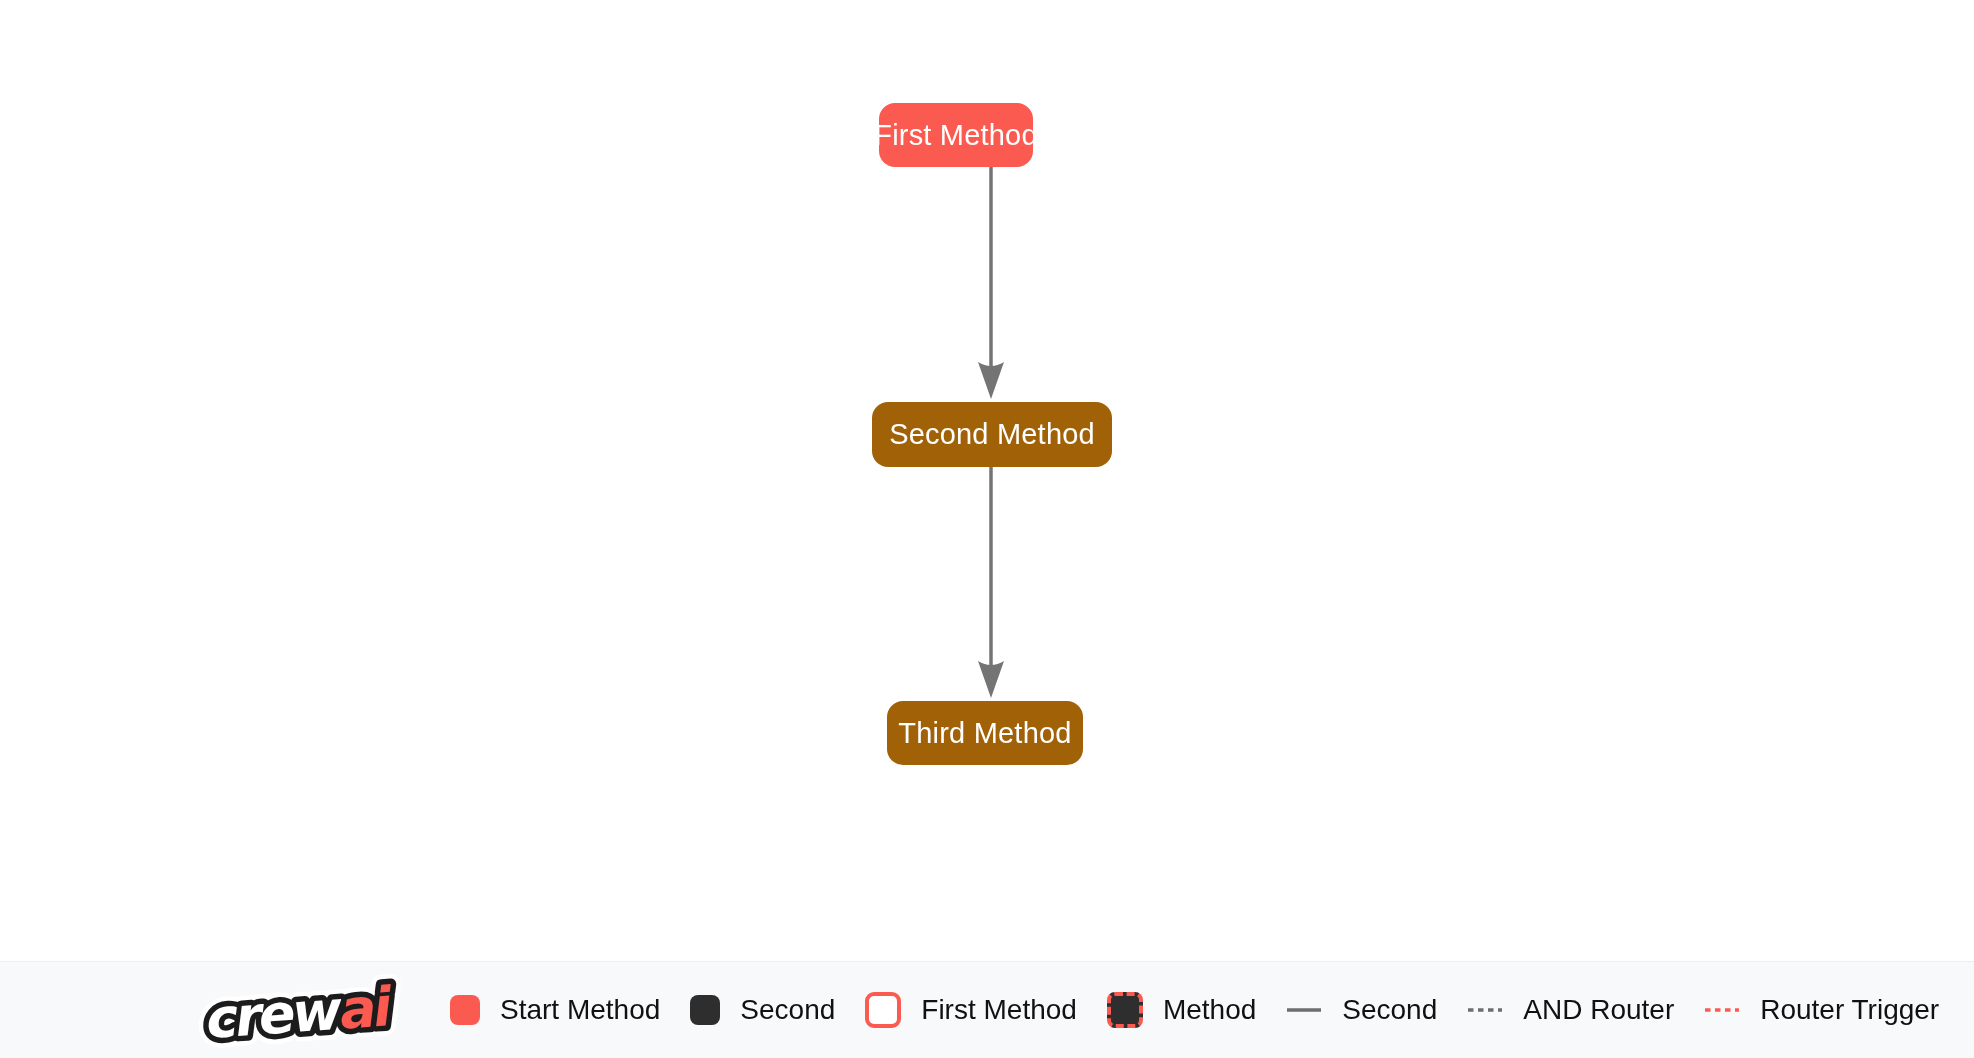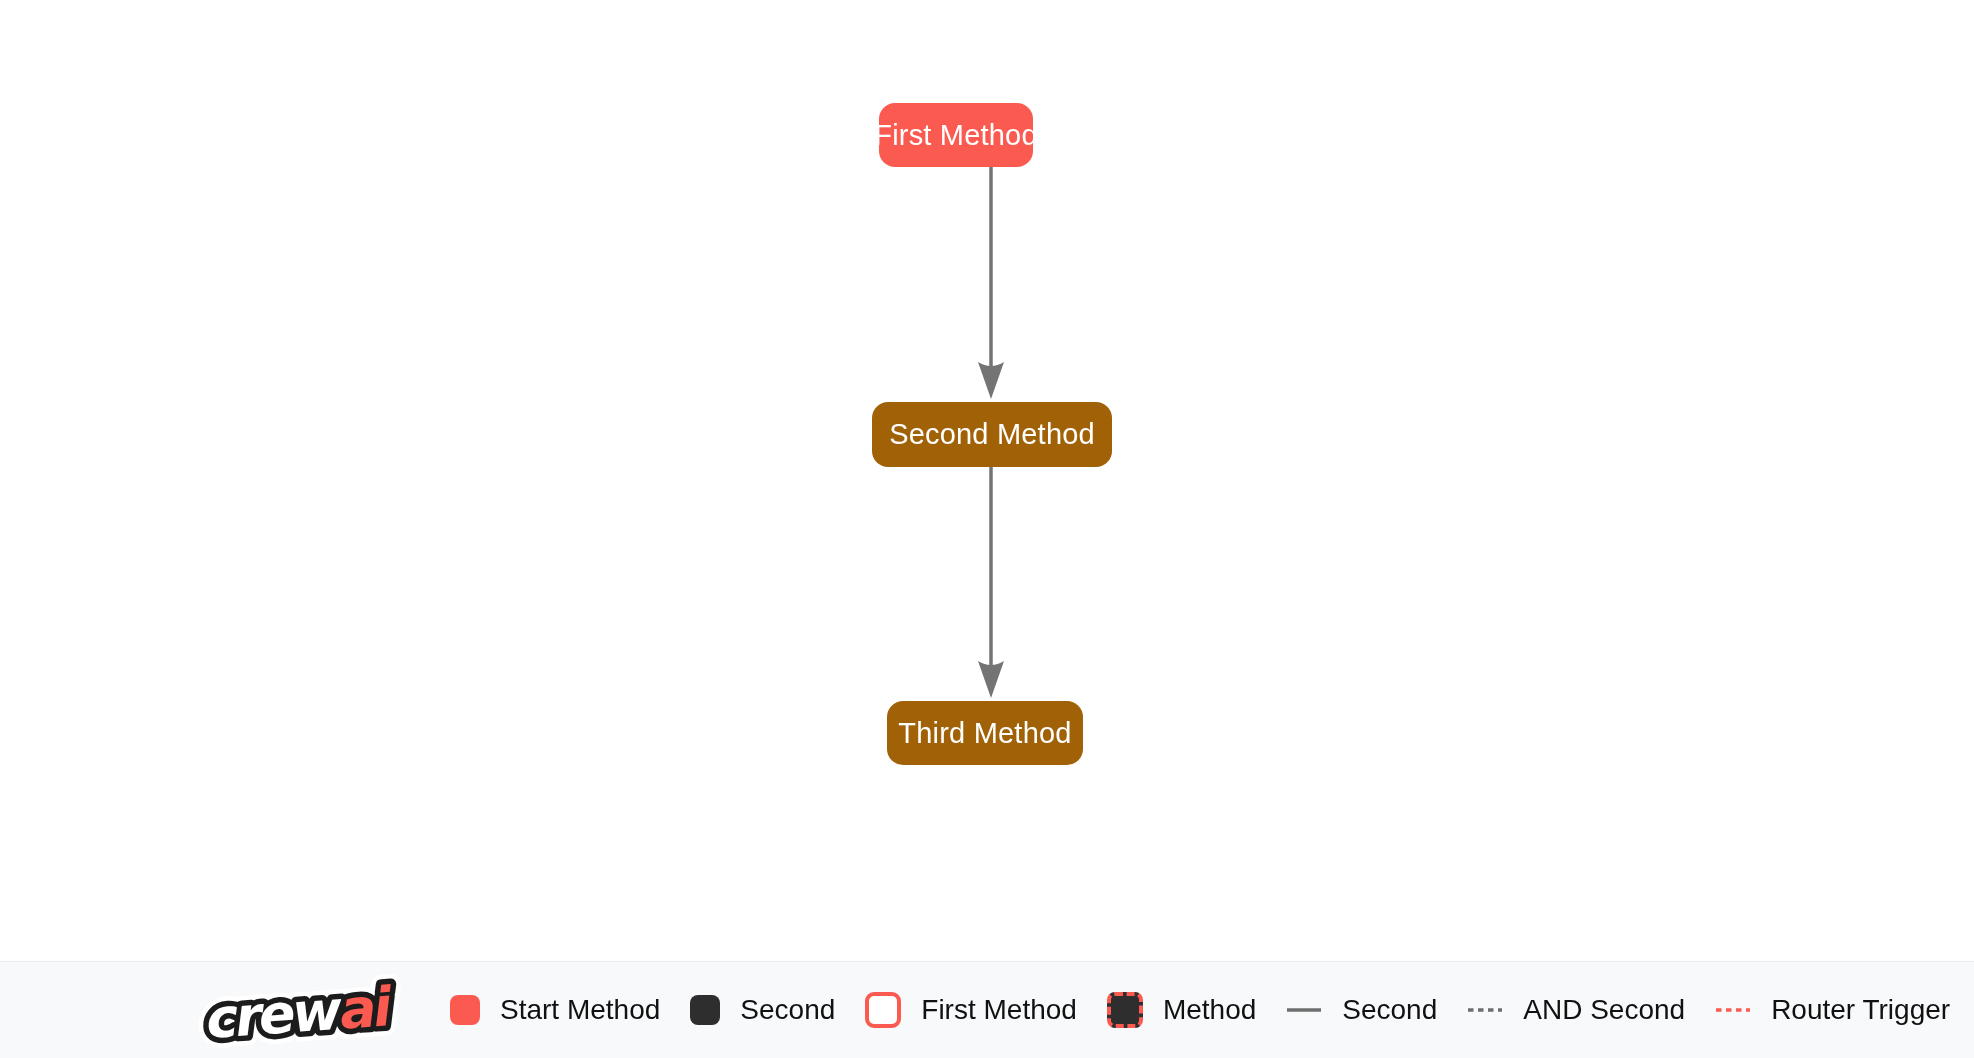--- a/index.html
+++ b/index.html
@@ -164,21 +164,21 @@
       <svg class="line-swatch" width="36" height="8">
         <line x1="1" y1="4" x2="35" y2="4" stroke="#6E6E6E" stroke-width="3.5"></line>
       </svg>
       <span>Second</span>
     </div>
 
     <div class="legend-item">
       <svg class="line-swatch" width="36" height="8">
         <line x1="1" y1="4" x2="35" y2="4" stroke="#6E6E6E" stroke-width="3.5" stroke-dasharray="5.5 4.5"></line>
       </svg>
-      <span>AND Second</span>
+      <span>AND Router</span>
     </div>
 
     <div class="legend-item">
       <svg class="line-swatch" width="36" height="8">
         <line x1="1" y1="4" x2="35" y2="4" stroke="#FB5A50" stroke-width="3.5" stroke-dasharray="5.5 4.5"></line>
       </svg>
       <span>Router Trigger</span>
     </div>
 
   </div>

